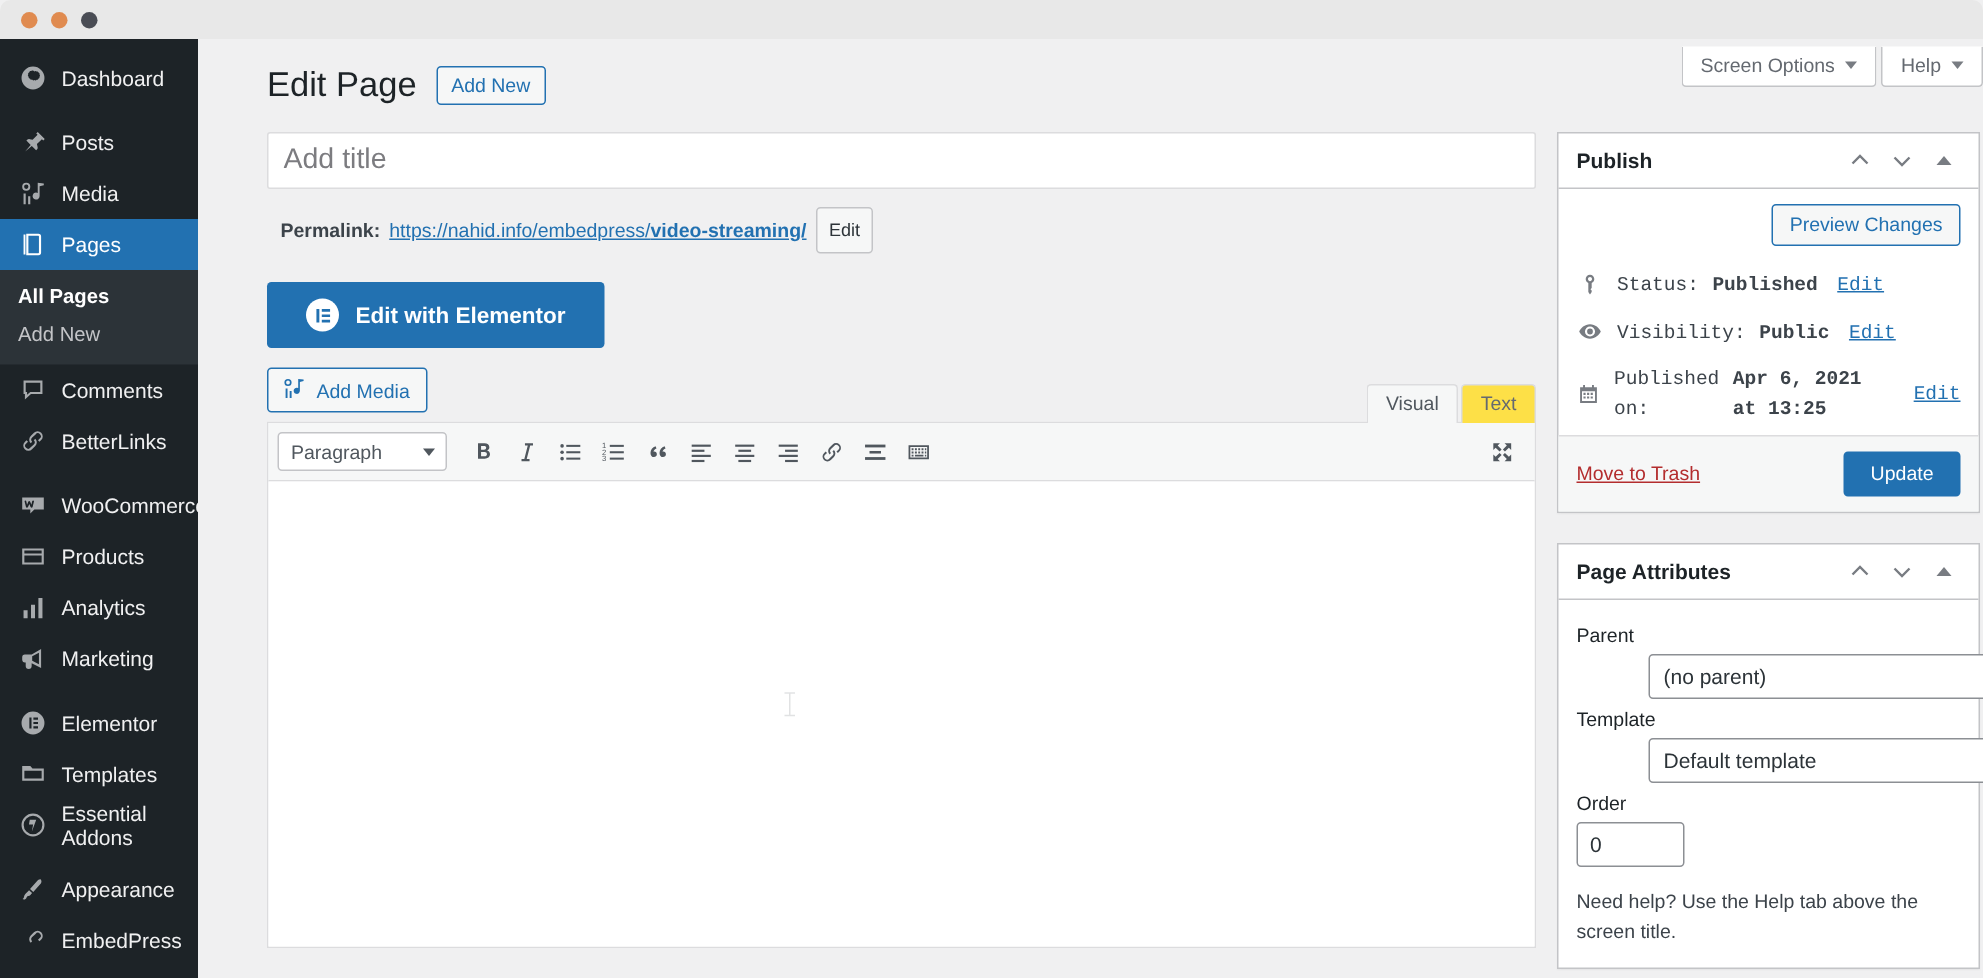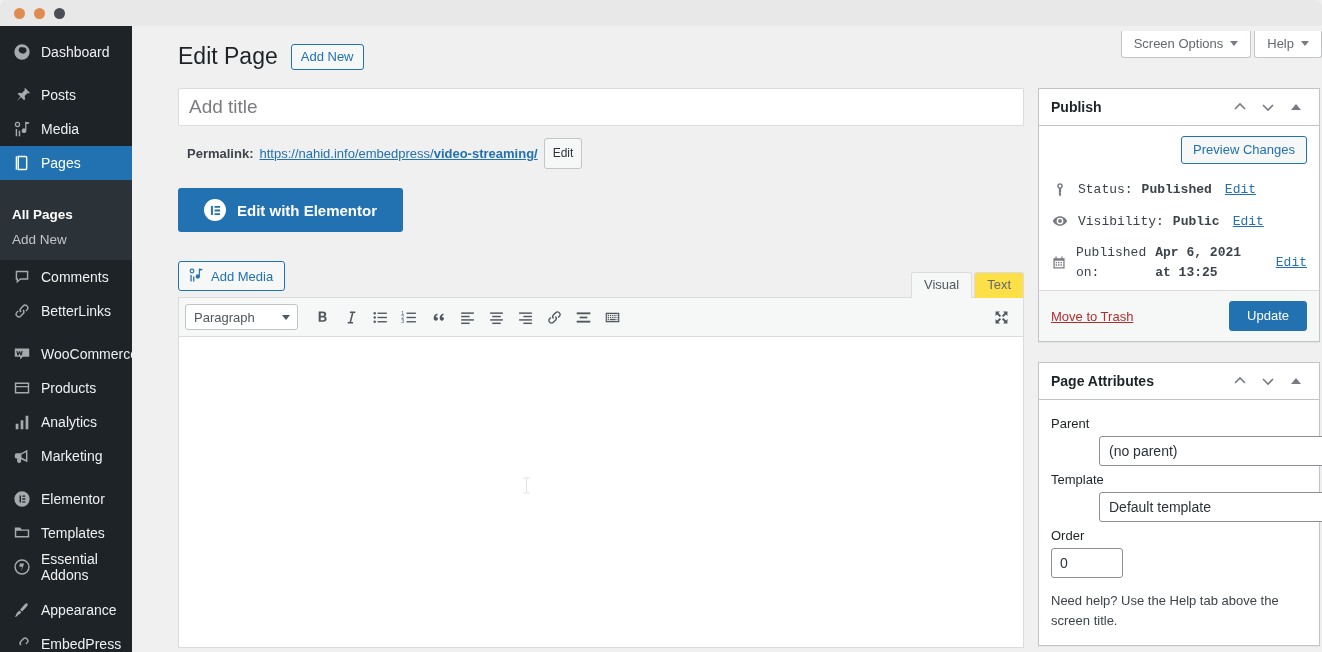--- a/index.html
+++ b/index.html
@@ -59,21 +59,21 @@
   .menu-item.current .mi-icon { color: #fff; }
   .menu-item.current::after {
     content: "";
     position: absolute; right: -8px; top: 50%;
     margin-top: -8px;
     border-style: solid;
     border-width: 8px 0 8px 8px;
     border-color: transparent transparent transparent #2271b1;
   }
   .menu-sep { height: 9px; }
-  #submenu-pages { background: #2c3338; padding: 22px 0 8px 0; }
+  #submenu-pages { background: #2c3338; padding: 5px 0 8px 0; }
   .submenu-item {
     display: block;
     padding: 5px 0 5px 12px;
     font-size: 13.5px;
     color: #c3c4c7;
     cursor: pointer;
   }
   .submenu-item.current { color: #fff; font-weight: 700; }
 
   
@@ -171,21 +171,21 @@
     cursor: pointer;
   }
   .elementor-badge {
     width: 22px; height: 22px; border-radius: 50%;
     background: #fff; color: #2271b1;
     display: flex; align-items: center; justify-content: center;
   }
   .elementor-badge svg { width: 13px; height: 13px; fill: #2271b1; }
 
   
-  #postdivrich { margin-top: 29px; position: relative; width: 846px; }
+  #postdivrich { margin-top: 13px; position: relative; width: 846px; }
   #wp-content-editor-tools {
     position: relative;
     background: #f0f0f1;
     padding: 0 0 0 0;
     height: 36px;
   }
   #insert-media-button {
     background: #f6f7f7;
     border: 1px solid #2271b1;
     border-radius: 3px;

